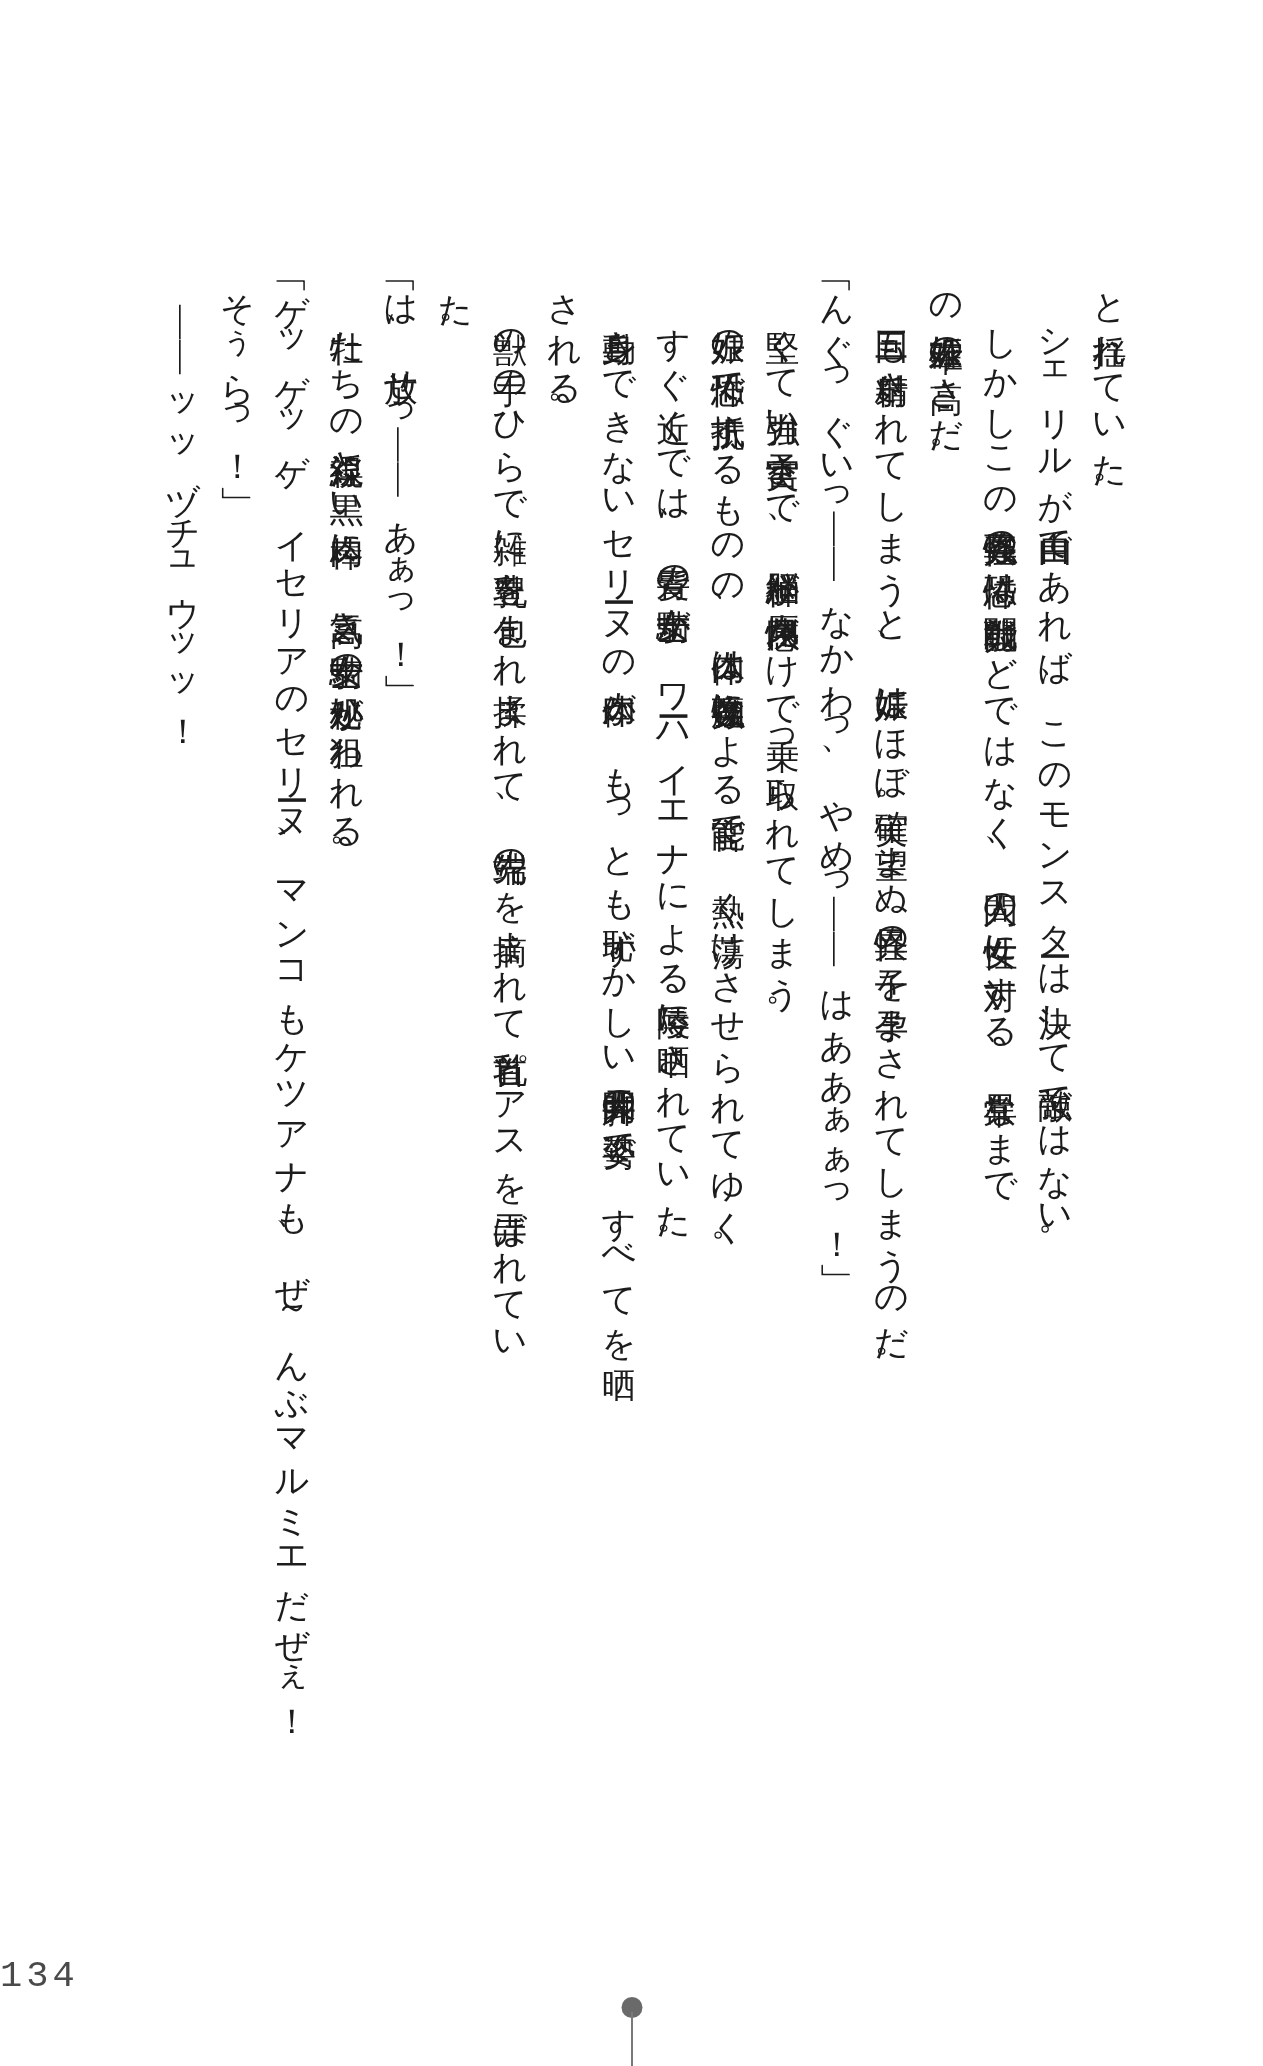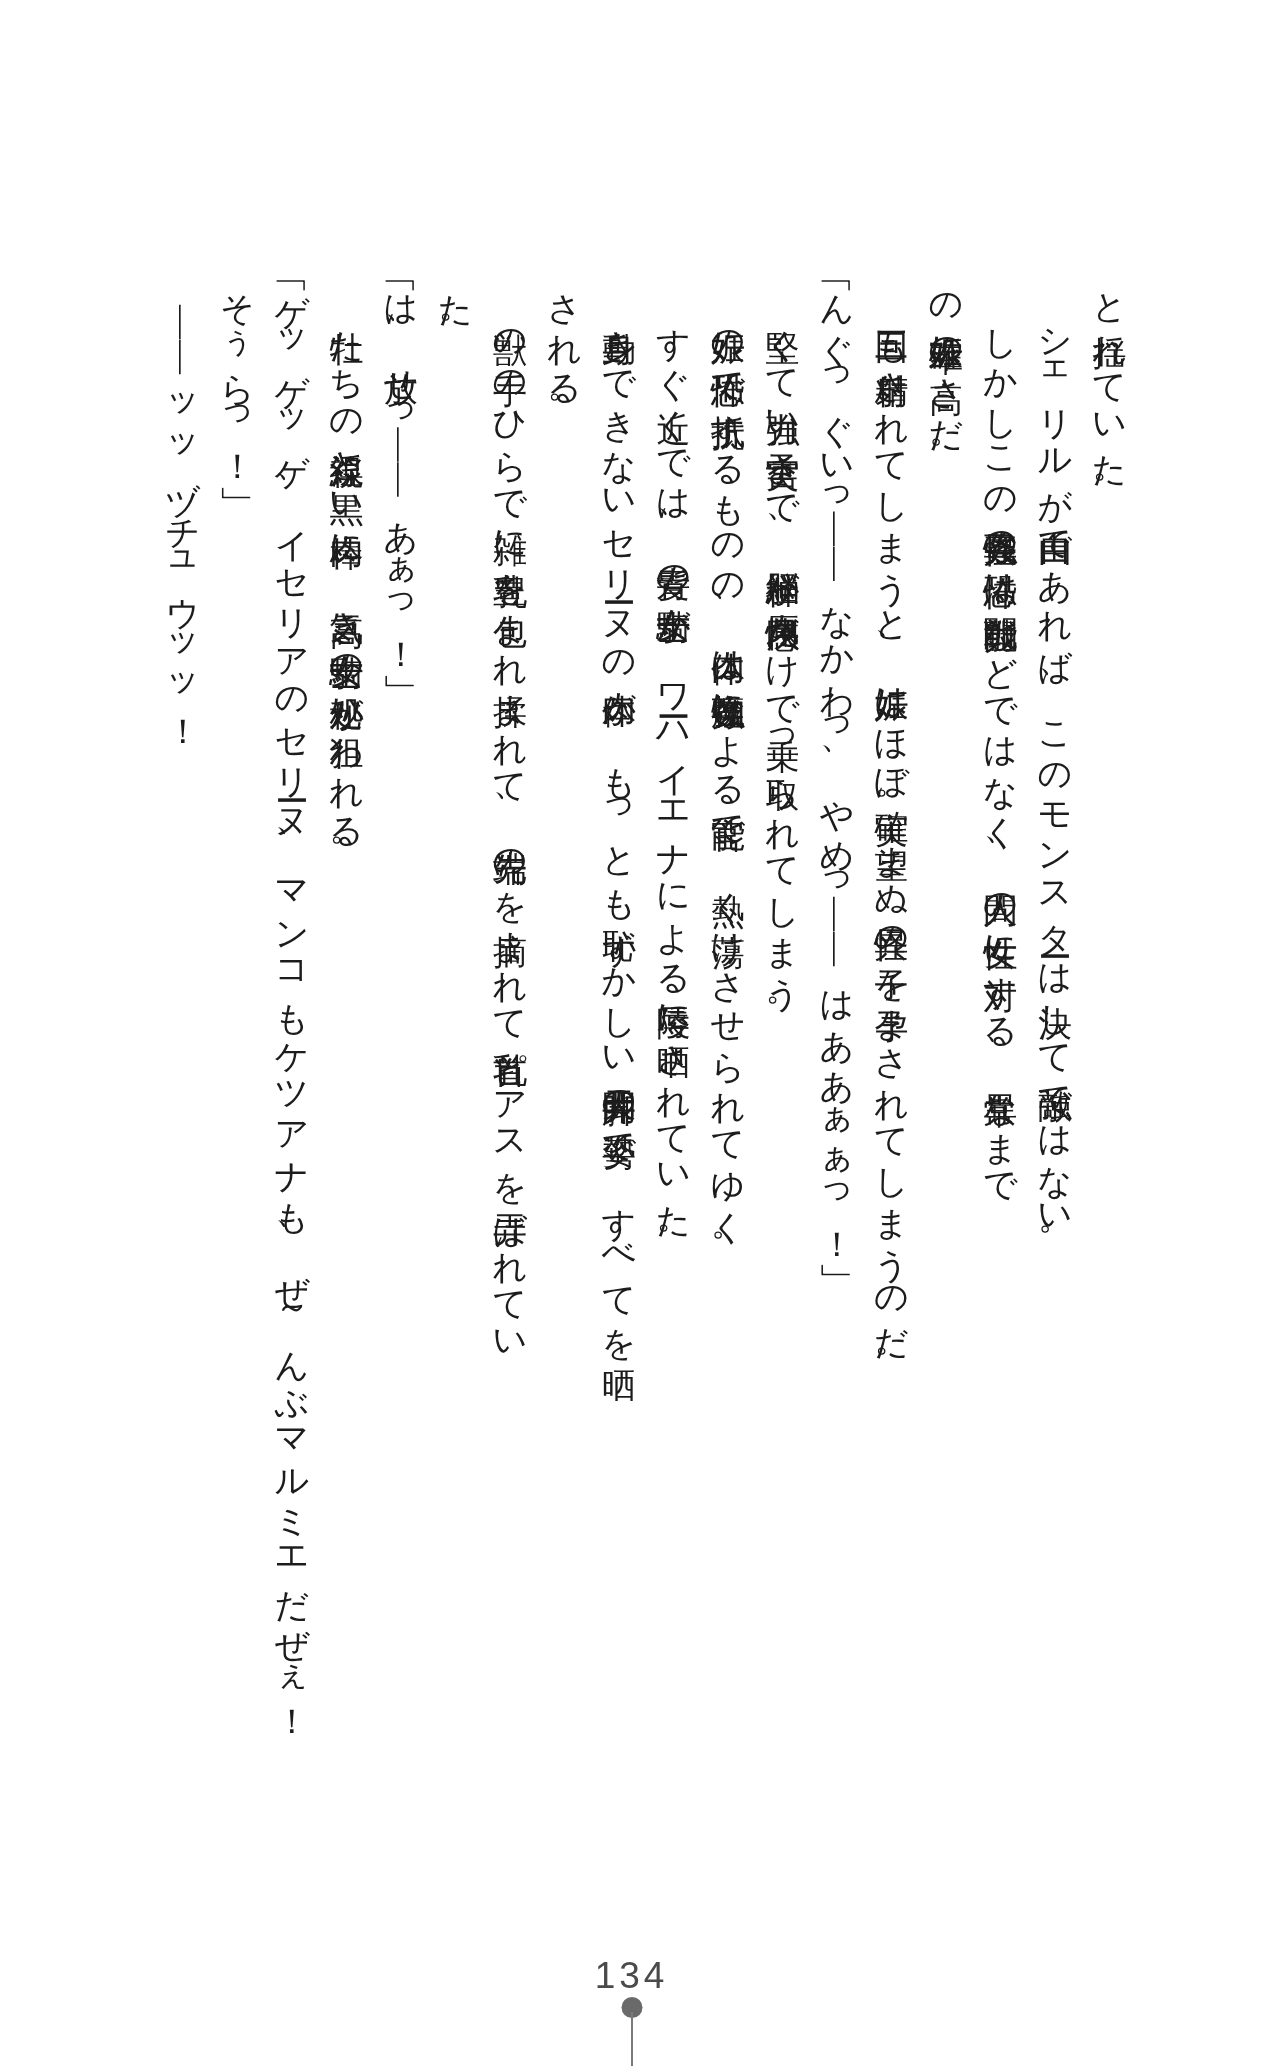--- a/index.html
+++ b/index.html
@@ -30,22 +30,21 @@
   .page-text p {
     margin: 0;
     padding: 0;
     white-space: nowrap;
   }
   .page-number {
     position: absolute;
     top: 1955px;
     left: 0;
     width: 100%;
-    text-align: center;
-    font-family: Liberation Sans, sans-serif;
+    font-family: Liberation Mono, monospace;
     font-weight: 300;
     font-size: 37px;
     letter-spacing: 4px;
     color: #4a4a4a;
   }
   .ornament-circle {
     position: absolute;
     top: 1997px;
     left: 50%;
     transform: translateX(-50%);

